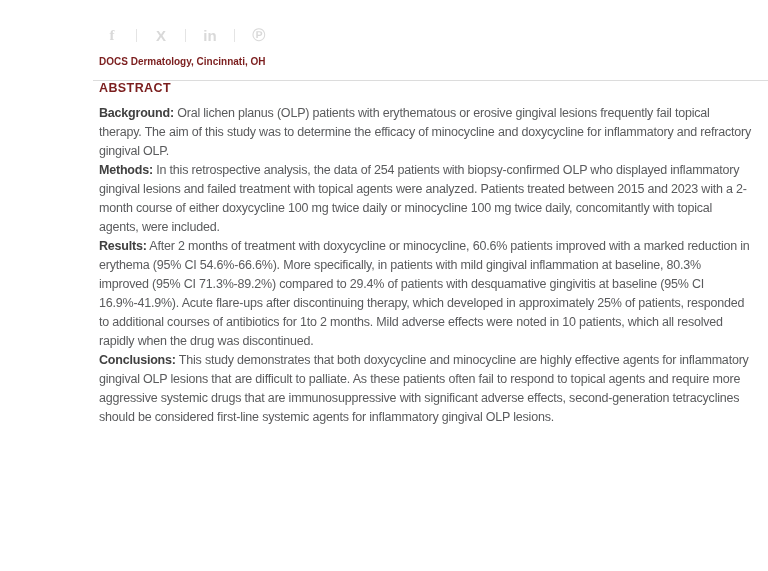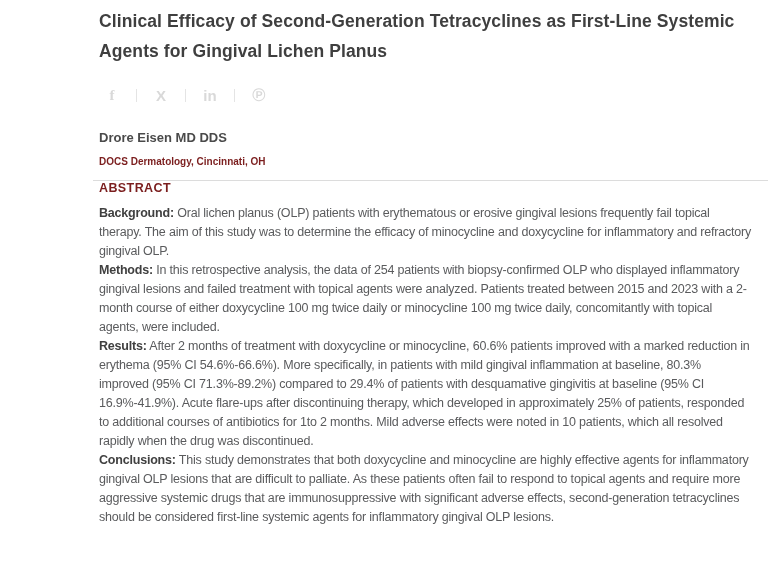--- a/index.html
+++ b/index.html
@@ -88,35 +88,33 @@
     color: #5a5b5d;
   }
   .abstract-body p { margin: 0; }
   .abstract-body strong { color: #404040; font-weight: bold; }
 </style>
 </head>
 <body>
 
 <div class="page">
 
-  <h1 class="article-title">Clinical Efficacy of Second-Generation Tetracyclines as First-Line Systemic Agents for Gingival Lichen Planus</h1>
 
 
   <div class="share-row">
     <span class="share-icon" style="font-family:'Liberation Serif',serif;">f</span>
     <span class="share-divider"></span>
     <span class="share-icon">X</span>
     <span class="share-divider"></span>
     <span class="share-icon">in</span>
     <span class="share-divider"></span>
     <span class="share-icon" style="font-size:18px;">℗</span>
   </div>
 
 
-  <div class="author-line">Drore Eisen MD DDS</div>
 
   <div class="affiliation-line">DOCS Dermatology, Cincinnati, OH</div>
 
   <hr class="rule">
 
   <div class="abstract-heading">ABSTRACT</div>
 
   <div class="abstract-body">
     <p><strong>Background:</strong><span> Oral lichen planus (OLP) patients with erythematous or erosive gingival lesions frequently fail topical therapy. The aim of this study was to determine the efficacy of minocycline and doxycycline for inflammatory and refractory gingival OLP.</span></p>
     <p><strong>Methods:</strong><span> In this retrospective analysis, the data of 254 patients with biopsy-confirmed OLP who displayed inflammatory gingival lesions and failed treatment with topical agents were analyzed. Patients treated between 2015 and 2023 with a 2-month course of either doxycycline 100 mg twice daily or minocycline 100 mg twice daily, concomitantly with topical agents, were included.</span></p>

